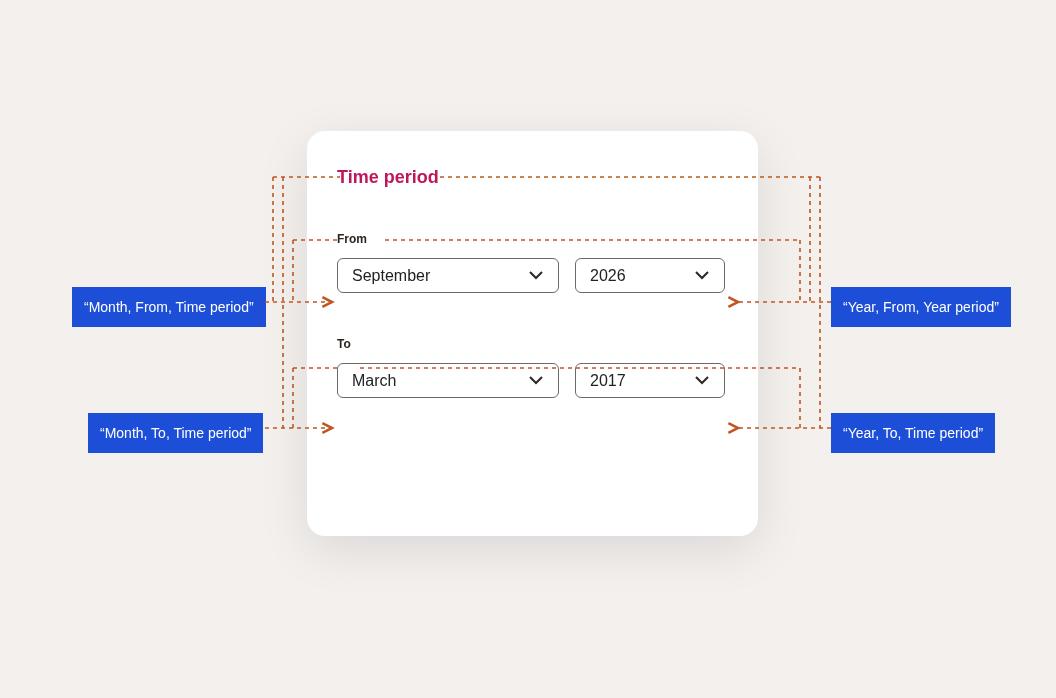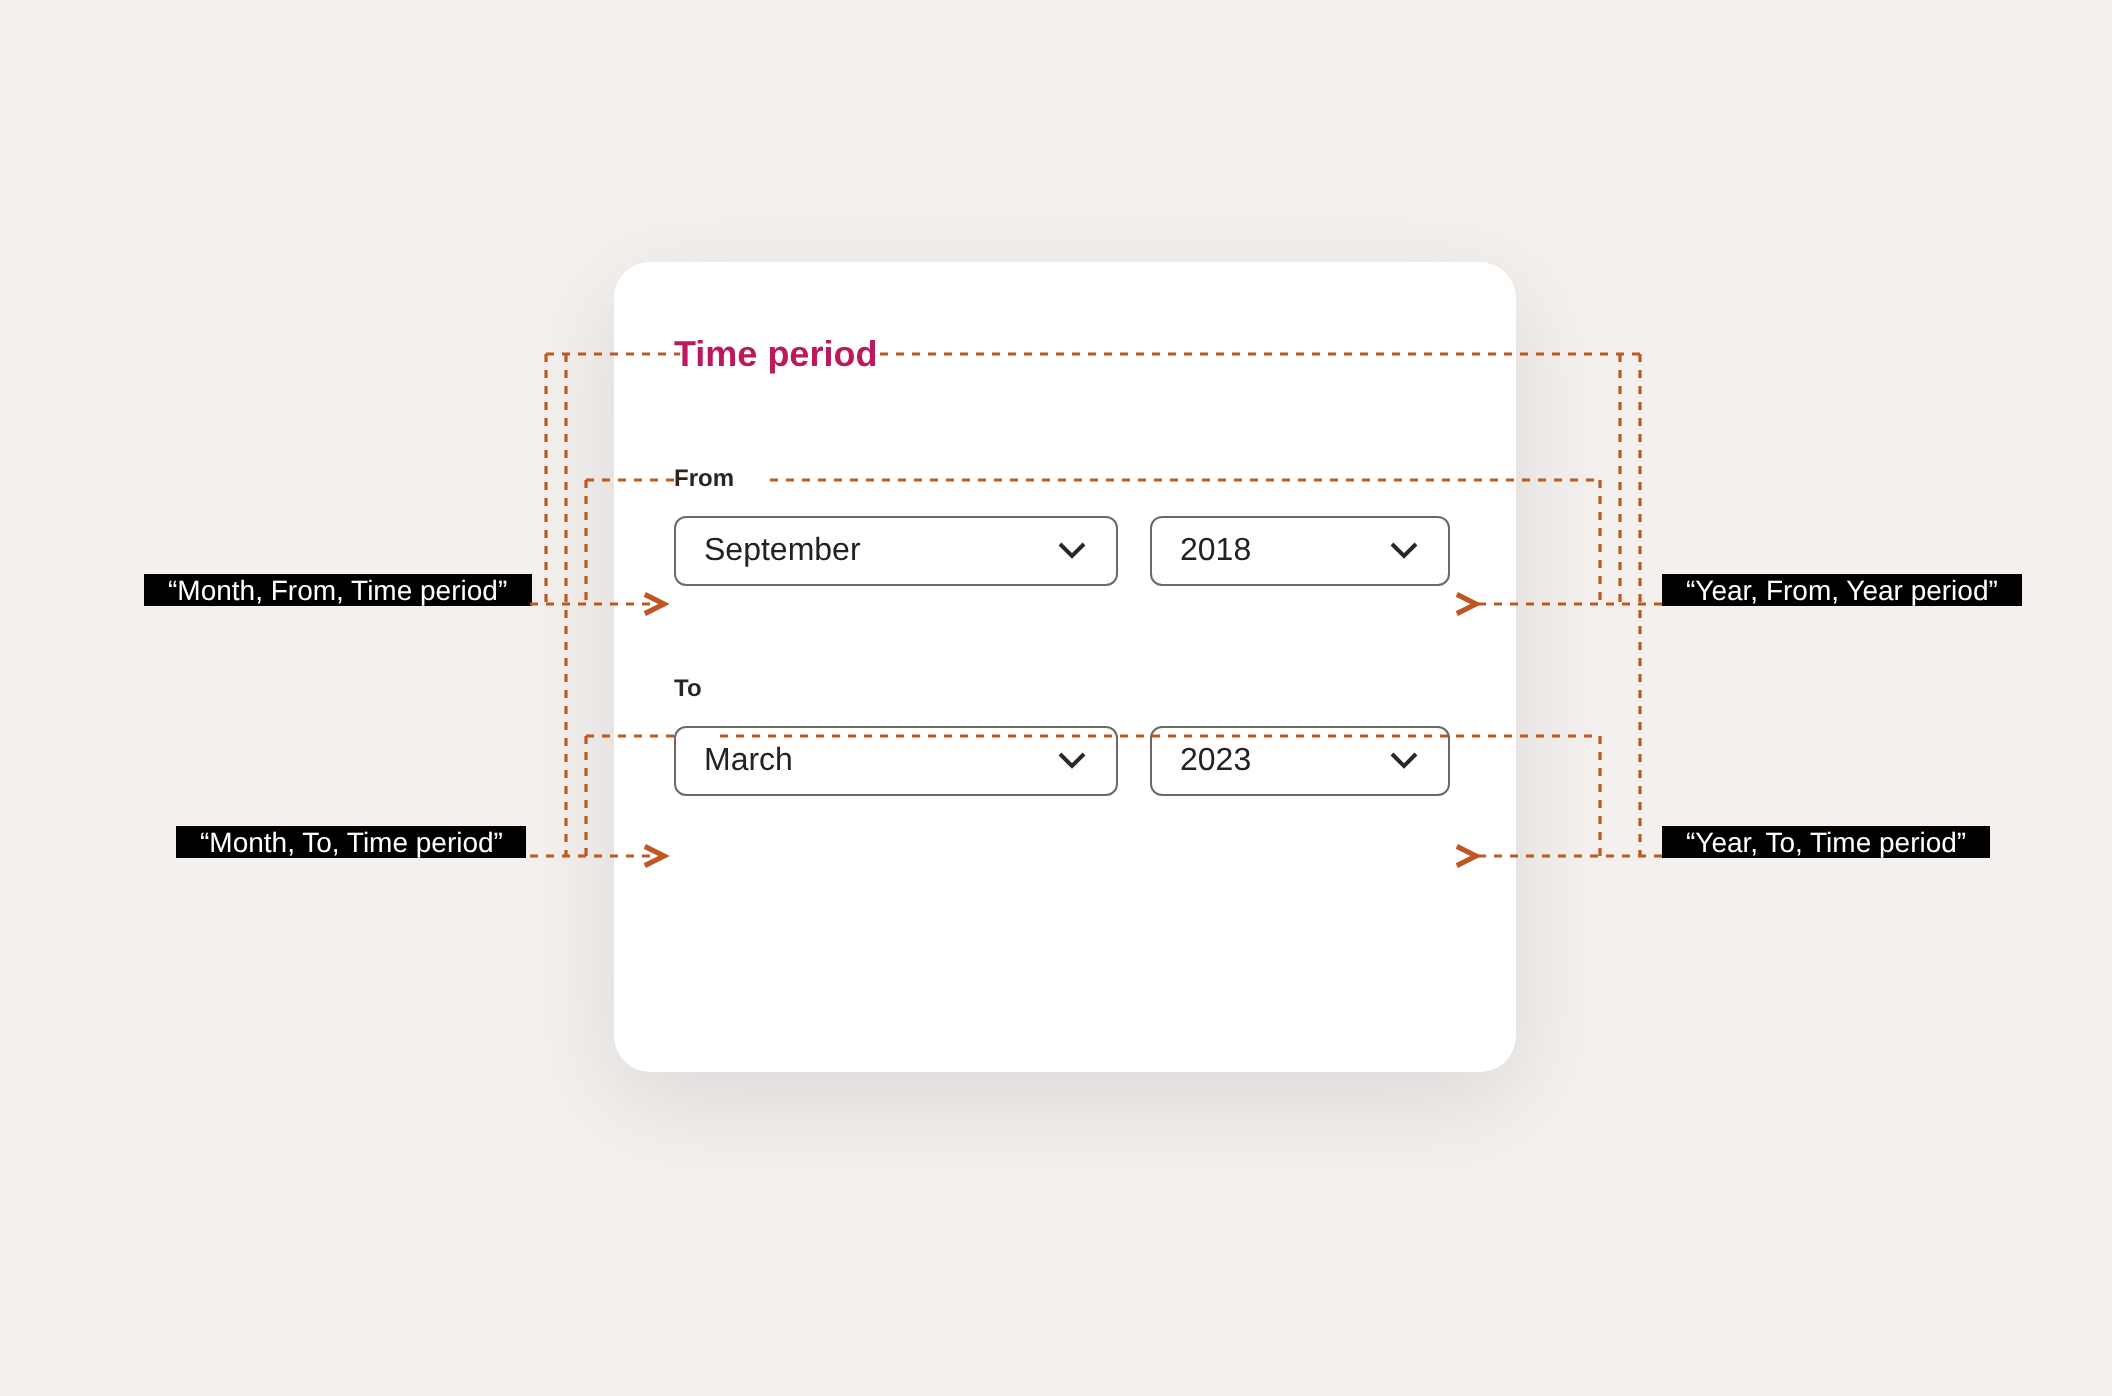--- a/index.html
+++ b/index.html
@@ -60,24 +60,24 @@
   .select.month { flex: 0 0 222px; }
   .select.year  { flex: 0 0 150px; }
   .chevron {
     width: 16px; height: 16px;
     display: inline-flex; align-items: center; justify-content: center;
   }
   .chevron svg { display: block; }
 
   .annotation {
     position: absolute;
-    background: #000000;
+    background: #1d4ed8;
     color: #fff;
     font-size: 14px;
-    padding: 0 12px;
+    padding: 12px 12px;
     white-space: nowrap;
   }
   .svg-overlay {
     position: absolute;
     left: 0; top: 0;
     width: 1056px; height: 698px;
     pointer-events: none;
   }
 </style>
 </head>
@@ -92,41 +92,41 @@
     <div class="select-row">
       <div class="select month">
         <span>September</span>
         <span class="chevron">
           <svg width="14" height="9" viewBox="0 0 14 9">
               <path d="M1 1l6 6 6-6" fill="none" stroke="#2b2724" stroke-width="2"></path>
             </svg>
         </span>
       </div>
       <div class="select year">
-        <span>2018</span>
+        <span>2026</span>
         <span class="chevron">
           <svg width="14" height="9" viewBox="0 0 14 9">
               <path d="M1 1l6 6 6-6" fill="none" stroke="#2b2724" stroke-width="2"></path>
             </svg>
         </span>
       </div>
     </div>
 
     <div class="field-label">To</div>
     <div class="select-row" style="margin-bottom:0">
       <div class="select month">
         <span>March</span>
         <span class="chevron">
           <svg width="14" height="9" viewBox="0 0 14 9">
               <path d="M1 1l6 6 6-6" fill="none" stroke="#2b2724" stroke-width="2"></path>
             </svg>
         </span>
       </div>
       <div class="select year">
-        <span>2023</span>
+        <span>2017</span>
         <span class="chevron">
           <svg width="14" height="9" viewBox="0 0 14 9">
               <path d="M1 1l6 6 6-6" fill="none" stroke="#2b2724" stroke-width="2"></path>
             </svg>
         </span>
       </div>
     </div>
   </div>
 
   <div class="annotation" style="left:72px; top:287px;">“Month, From, Time period”</div>

